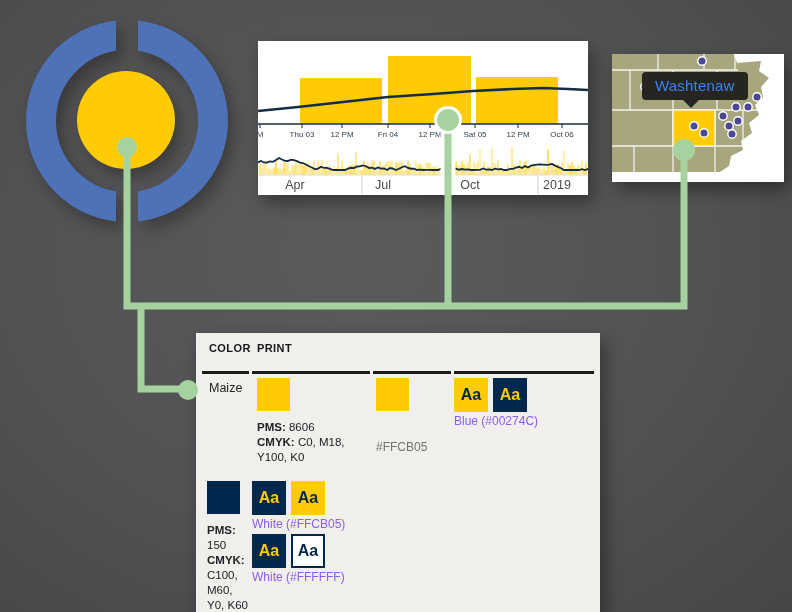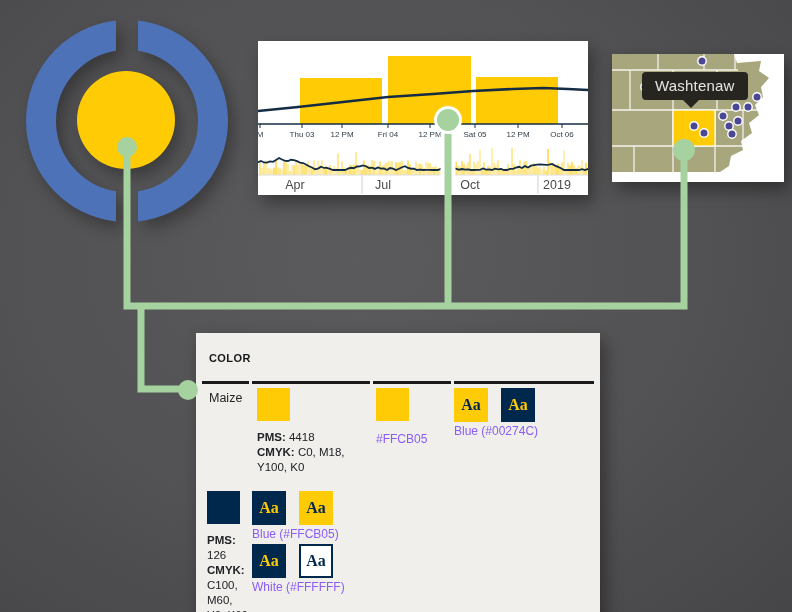--- a/index.html
+++ b/index.html
@@ -13,51 +13,51 @@
   .logo{position:absolute;left:24px;top:18px;width:206px;height:206px;}
   .logo svg{filter:drop-shadow(6px 8px 8px rgba(0,0,0,.30));}
   
   .chart-panel{left:258px;top:41px;width:330px;height:154px;background:#fff;}
   .chart-panel svg{display:block;}
   
   .map-panel{left:612px;top:54px;width:172px;height:128px;background:#fff;}
   .map-panel svg{display:block;}
   .tooltip{
     position:absolute;left:30px;top:18px;z-index:3;
-    background:var(--tooltip,#26251f);color:#e5e5e5;
+    background:var(--tooltip,#26251f);color:#3b82f6;
     font-size:15px;letter-spacing:.2px;
     padding:5px 13px 6px 13px;border-radius:4px;white-space:nowrap;
   }
   .tooltip:after{
     content:"";position:absolute;left:40px;bottom:-8px;
     border:9px solid transparent;border-top-color:var(--tooltip,#26251f);border-bottom:none;
   }
   
   #connectors{position:absolute;left:0;top:0;z-index:50;pointer-events:none;}
   
   .table-panel{left:196px;top:333px;width:404px;min-height:259px;background:var(--tablebg,#f0efec);color:#1e2023;}
   .tbl{margin:0 6px;}
   .grid4{display:grid;grid-template-columns:47px 118px 78px 140px;column-gap:3px;}
-  .thead{padding-top:8px;min-height:30px;margin-top:10px;}
+  .thead{padding-top:8px;min-height:30px;}
   .th{font-weight:bold;font-size:11px;letter-spacing:.4px;line-height:1.3;color:#17181a;}
   .th.c1{padding-left:7px;} .th.c2{padding-left:5px;} .th.c3{padding-left:3px;}
   .divider span{display:block;}
   .divider.thick span{border-top:3px solid #1a1a1a;}
   .divider.thin span{border-top:2px solid #1a1a1a;}
   .trow{padding-top:4px;}
   .trow .name{font-size:12.5px;padding-left:7px;padding-top:3px;color:#232323;}
   .cell.c2{padding-left:5px;} .cell.c3{padding-left:3px;}
   .sw{width:33px;height:33px;background:#ccc;}
   .sw[data-color="Maize"]{background:var(--maize,#FFCB05);}
   .sw[data-color="Blue"]{background:var(--blue,#00274C);}
   .spec{font-size:11.5px;line-height:1.32;margin-top:9px;max-width:104px;color:#202225;}
   .spec b{font-weight:bold;}
-  .hex{font-size:12px;margin-top:11px;color:#8b5cf6;}
+  .hex{font-size:12px;margin-top:29px;color:#737373;}
   .combos{padding-bottom:9px;}
-  .pair{display:flex;gap:13px;font-family:Liberation Serif, serif;}
+  .pair{display:flex;gap:5px;}
   .aa{width:34px;height:34px;display:flex;align-items:center;justify-content:center;
       font-weight:bold;font-size:16px;box-sizing:border-box;}
   .combo-label{font-size:12px;margin:3px 0 3px 0;line-height:1.15;color:#8b5cf6;}
   .row-gap{height:11px;}
 </style>
 </head>
 <body>
 
 <div class="logo">
   <svg width="206" height="206" viewBox="0 0 206 206">
@@ -291,35 +291,36 @@
   </svg>
   <div class="tooltip">
     <span>Washtenaw</span>
   </div>
 </div>
 
 <div class="panel table-panel">
   <div class="tbl">
     <div class="thead grid4">
       <div class="th c1">COLOR</div>
+      <div class="th c2">PRINT</div>
     </div>
     <div class="divider thick grid4">
       <span></span>
         <span></span>
         <span></span>
         <span></span>
     </div>
 
     <div class="trow grid4">
       <div class="name">Maize</div>
       <div class="cell c2">
         <div class="sw" data-color="Maize"></div>
         <div class="spec">
           <b>PMS:</b>
-          <span>4418</span><br>
+          <span>8606</span><br>
           <b>CMYK:</b>
           <span>C0, M18, Y100, K0</span>
         </div>
       </div>
       <div class="cell c3">
         <div class="sw" data-color="Maize"></div>
         <div class="hex">#FFCB05</div>
       </div>
       <div class="cell c4 combos">
           <div>
@@ -331,32 +332,32 @@
           </div>
         </div>
     </div>
     <div class="row-gap"></div>
 
     <div class="trow grid4">
       <div class="cell c2">
         <div class="sw" data-color="Blue"></div>
         <div class="spec">
           <b>PMS:</b>
-          <span>126</span><br>
+          <span>150</span><br>
           <b>CMYK:</b>
           <span>C100, M60, Y0, K60</span>
         </div>
       </div>
       <div class="cell c4 combos">
           <div>
             <div class="pair">
               <div class="aa" style="background: rgb(0, 39, 76); color: rgb(255, 203, 5);">Aa</div>
               <div class="aa" style="background: rgb(255, 203, 5); color: rgb(0, 39, 76);">Aa</div>
             </div>
-            <div class="combo-label">Blue (#FFCB05)</div>
+            <div class="combo-label">White (#FFCB05)</div>
           </div>
           <div>
             <div class="pair">
               <div class="aa" style="background: rgb(0, 39, 76); color: rgb(255, 203, 5);">Aa</div>
               <div class="aa" style="background: rgb(255, 255, 255); color: rgb(0, 39, 76); border: 2px solid rgb(0, 39, 76);">Aa</div>
             </div>
             <div class="combo-label">White (#FFFFFF)</div>
           </div>
         </div>
     </div>

